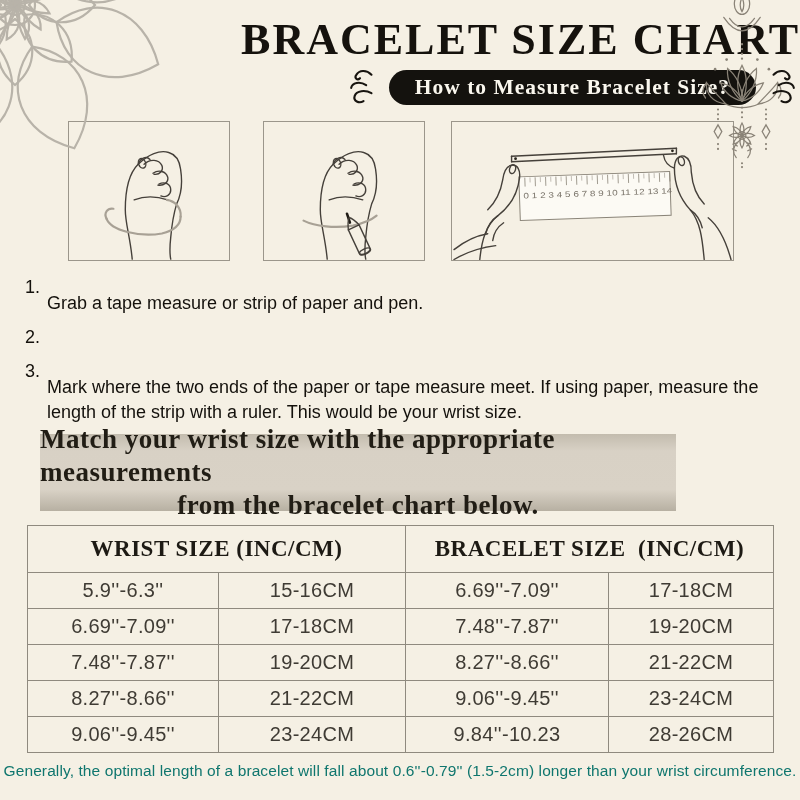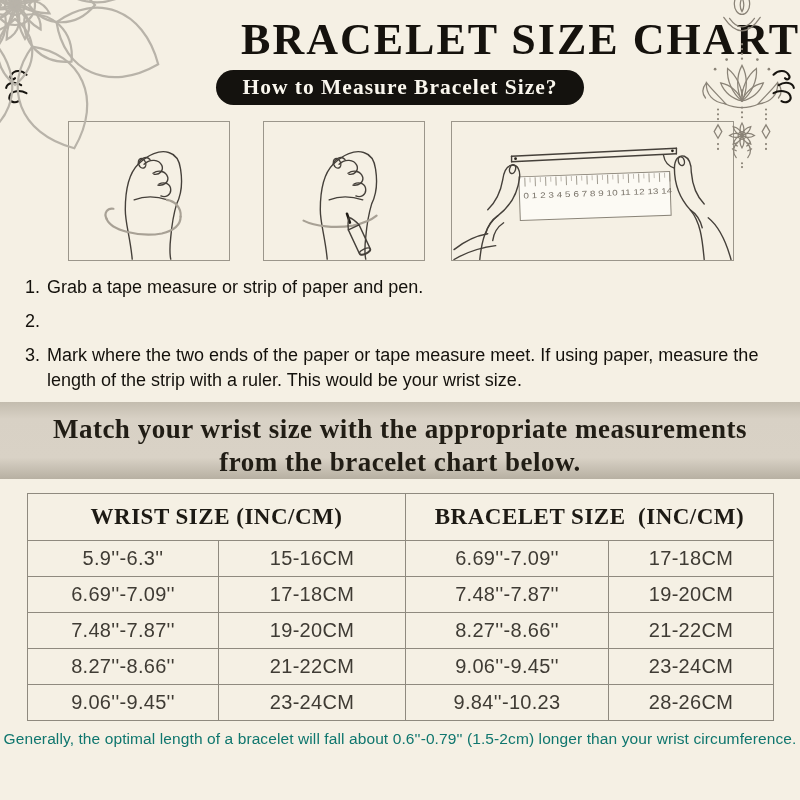--- a/index.html
+++ b/index.html
@@ -4,43 +4,43 @@
 <style>
   html,body{margin:0;padding:0;background:#f5f0e4;}
   .page{position:relative;width:800px;height:800px;background:#f5f0e4;overflow:hidden;
         font-family:"Liberation Sans",sans-serif;color:#17140f;}
   
   .mandala{position:absolute;left:-150px;top:-140px;width:400px;height:400px;pointer-events:none;}
   .lotus{position:absolute;right:10px;top:0;width:96px;height:172px;pointer-events:none;}
   
   .title{margin:14px 0 4px 0;text-align:right;font-family:"Liberation Serif",serif;
          font-weight:bold;font-size:44px;letter-spacing:2px;color:#15120d;}
-  .badge-row{display:flex;justify-content:space-between;align-items:center;gap:14px;height:36px;}
+  .badge-row{display:flex;justify-content:flex-end;align-items:center;gap:14px;height:36px;}
   .pill{background:#14120e;color:#faf7ee;font-family:"Liberation Serif",serif;font-weight:bold;
         font-size:21.5px;letter-spacing:1px;padding:5px 26px;border-radius:20px;}
   .squiggle{width:30px;height:38px;}
   .flip{transform:scaleX(-1);}
   
   .boxes{display:flex;margin:16px 0 0 68px;gap:0;}
   .box{border:1px solid #9b968b;height:140px;box-sizing:border-box;background:transparent;}
   .box svg{width:100%;height:100%;display:block;}
   .box1{width:162px;margin-right:33px;}
   .box2{width:162px;margin-right:26px;}
   .box3{width:283px;}
   
   .steps{margin:14px 0 0 25px;}
   .step{display:flex;margin-bottom:9px;font-size:18px;color:#14110c;line-height:25px;}
   .step .num{width:22px;flex:0 0 22px;}
-  .step .txt{max-width:740px;}
-  
-  .banner{margin-top:9px;width:800px;height:77px;display:flex;flex-direction:column;
-          justify-content:flex-end;align-items:center;
+  .step .txt{max-width:740px;margin-top:16px;}
+  
+  .banner{margin-top:9px;width:636px;height:77px;display:flex;flex-direction:column;
+          justify-content:center;align-items:center;
           background:linear-gradient(180deg,#c3bcae 0%,#d8d1c5 22%,#d9d2c6 72%,#b7b0a2 100%);
           font-family:"Liberation Serif",serif;font-weight:600;font-size:27px;color:#211d15;
-          line-height:33px;letter-spacing:0.5px;}
+          line-height:33px;letter-spacing:0.5px;margin-left:40px;}
   
   .size-table{margin:14px 0 0 27px;border-collapse:collapse;width:746px;table-layout:fixed;}
   .size-table th,.size-table td{border:1px solid #8f8a7f;text-align:center;padding:0;}
   .size-table th{height:46px;font-family:Liberation Serif, serif;font-weight:600;
                  font-size:23px;letter-spacing:0.5px;color:#1d1a14;}
   .size-table td{height:35px;font-size:20px;color:#3f3b34;letter-spacing:0.3px;}
   
   .footer{margin-top:9px;text-align:center;font-size:15.5px;color:#0f766e;letter-spacing:0.1px;}
   .lineart{stroke:#45403a;stroke-width:1.4;fill:none;stroke-linecap:round;stroke-linejoin:round;}
   .tape{stroke:#a8a195;stroke-width:2.2;fill:none;stroke-linecap:round;}

